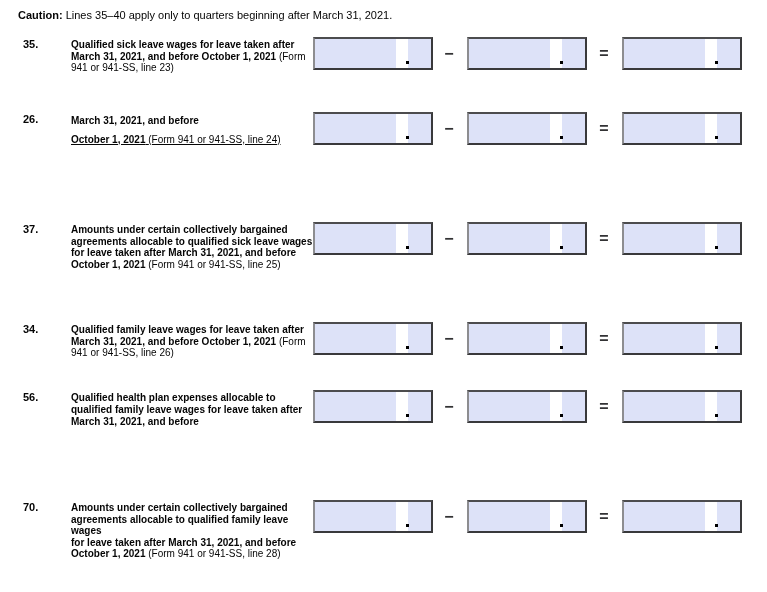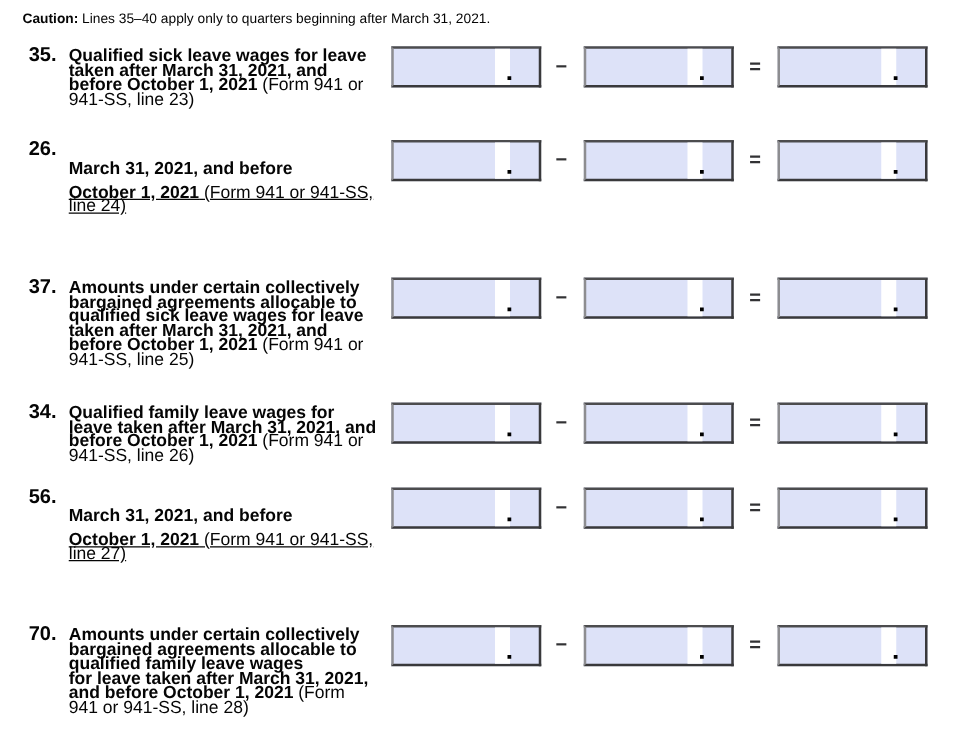--- a/index.html
+++ b/index.html
@@ -6,23 +6,23 @@
   body{
     width:767px;height:592px;background:#ffffff;
     font-family:"Liberation Sans",sans-serif;color:#050505;
     position:relative;overflow:hidden;
   }
   .page{position:absolute;left:0;top:0;width:767px;height:524px;}
   .caution{position:absolute;left:18px;top:9px;font-size:11px;line-height:13px;white-space:nowrap;}
   .bld{font-weight:bold;}
   .reg{font-weight:normal;}
   .row{position:absolute;left:0;width:767px;}
-  .num{position:absolute;left:23px;top:2px;font-size:16px;line-height:11.6px;font-weight:bold;}
-  .label{position:absolute;left:55px;top:2px;width:246px;font-size:14px;line-height:11.6px;}
-  .para2{margin-top:15px;}
+  .num{position:absolute;left:23px;top:2px;font-size:11px;line-height:11.6px;font-weight:bold;}
+  .label{position:absolute;left:71px;top:2px;width:246px;font-size:10px;line-height:11.6px;}
+  .para2{margin-top:1px;}
   .para3{margin-top:7px;text-decoration:underline;}
   .amount-box{
     position:absolute;top:0;width:120px;height:33px;box-sizing:border-box;
     background:#dde2f8;display:flex;
     border:2px solid;border-color:#4c4c4e #39393b #39393b #8d8d90;
   }
   .b1{left:313px;} .b2{left:467px;} .b3{left:622px;}
   .dollars{width:81px;height:100%;}
   .sep{width:12px;height:100%;background:#ffffff;position:relative;}
   .dot{position:absolute;right:-1px;bottom:4px;width:3px;height:3px;background:#000000;}
@@ -167,25 +167,22 @@
       <div class="sep">
           <span class="dot"></span>
         </div>
       <div class="cents"></div>
     </div>
   </div>
 
   <div class="row" style="top:390px">
     <div class="num">56.</div>
     <div class="label">
+      <span class="bld">Qualified health plan expenses allocable to qualified family leave wages for leave taken after</span>
       <div class="bld para2">March 31, 2021, and before</div>
-      <div class="para3">
-        <span class="bld">October 1, 2021</span>
-        <span class="reg">(Form 941 or 941-SS, line 27)</span>
-      </div>
     </div>
     <div class="amount-box b1">
       <div class="dollars"></div>
       <div class="sep">
           <span class="dot"></span>
         </div>
       <div class="cents"></div>
     </div>
     <div class="op op-minus">−</div>
     <div class="amount-box b2">

